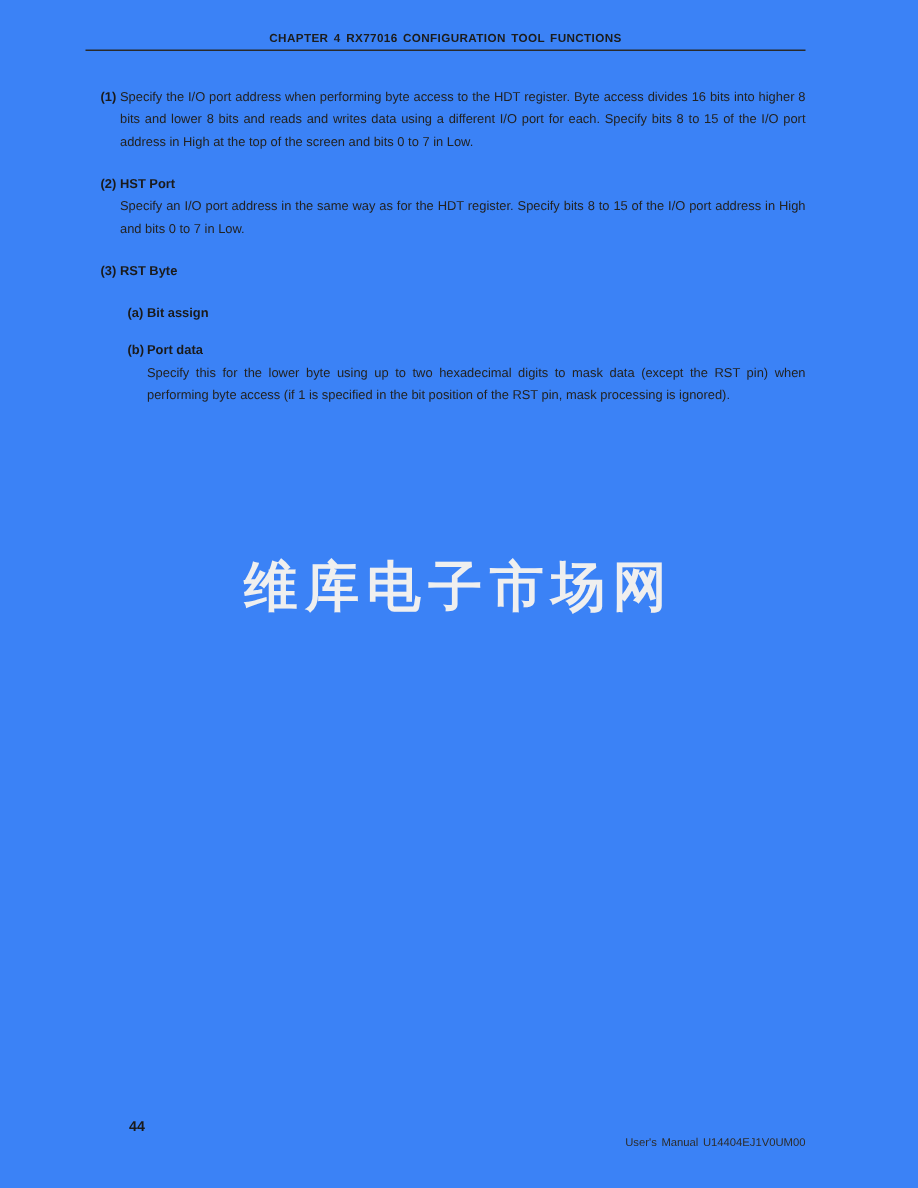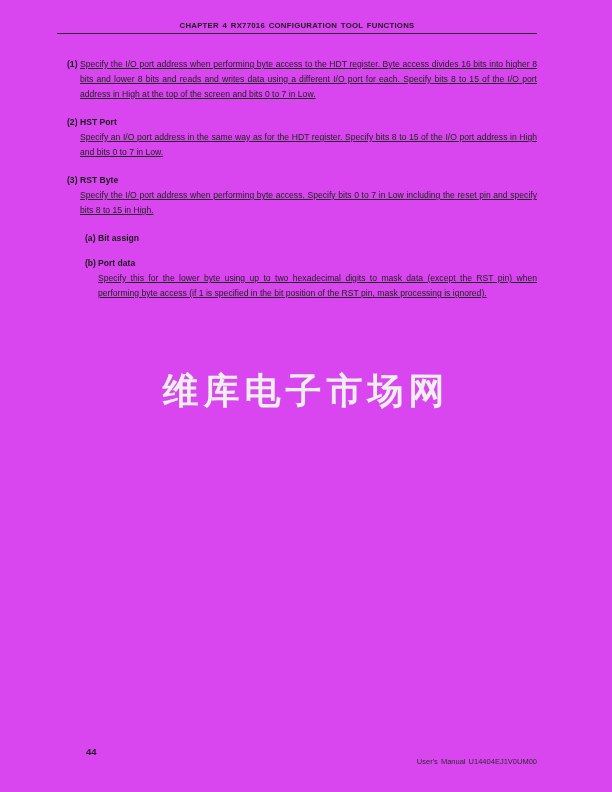--- a/index.html
+++ b/index.html
@@ -4,21 +4,21 @@
 <style>
   html, body {
     margin: 0;
     padding: 0;
     background: #ffffff;
   }
   .page {
     position: relative;
     width: 612px;
     height: 792px;
-    background: #d946ef;
+    background: #3b82f6;
     font-family: "Liberation Sans", sans-serif;
     color: #1a1a1a;
     overflow: hidden;
   }
   
   .running-header {
     position: absolute;
     top: 21px;
     left: 57px;
     width: 480px;
@@ -63,21 +63,20 @@
     top: 0;
     font-weight: bold;
   }
   .sec-heading {
     font-weight: bold;
   }
   .sec-body {
     text-align: justify;
     text-justify: inter-word;
     color: #222222;
-    text-decoration: underline;
   }
   
   .watermark {
     position: absolute;
     top: 367px;
     left: 0;
     width: 100%;
     text-align: center;
     font-size: 36px;
     letter-spacing: 5px;
@@ -132,21 +131,20 @@
 
     <div class="section level1">
       <span class="sec-marker">(2)</span>
       <div class="sec-heading">HST Port</div>
       <div class="sec-body">Specify an I/O port address in the same way as for the HDT register.  Specify bits 8 to 15 of the I/O port address in High and bits 0 to 7 in Low.</div>
     </div>
 
     <div class="section level1">
       <span class="sec-marker">(3)</span>
       <div class="sec-heading">RST Byte</div>
-      <div class="sec-body">Specify the I/O port address when performing byte access. Specify bits 0 to 7 in Low including the reset pin and specify bits 8 to 15 in High.</div>
     </div>
 
     <div class="section level2">
       <span class="sec-marker">(a)</span>
       <div class="sec-heading">Bit assign</div>
     </div>
 
     <div class="section level2">
       <span class="sec-marker">(b)</span>
       <div class="sec-heading">Port data</div>

